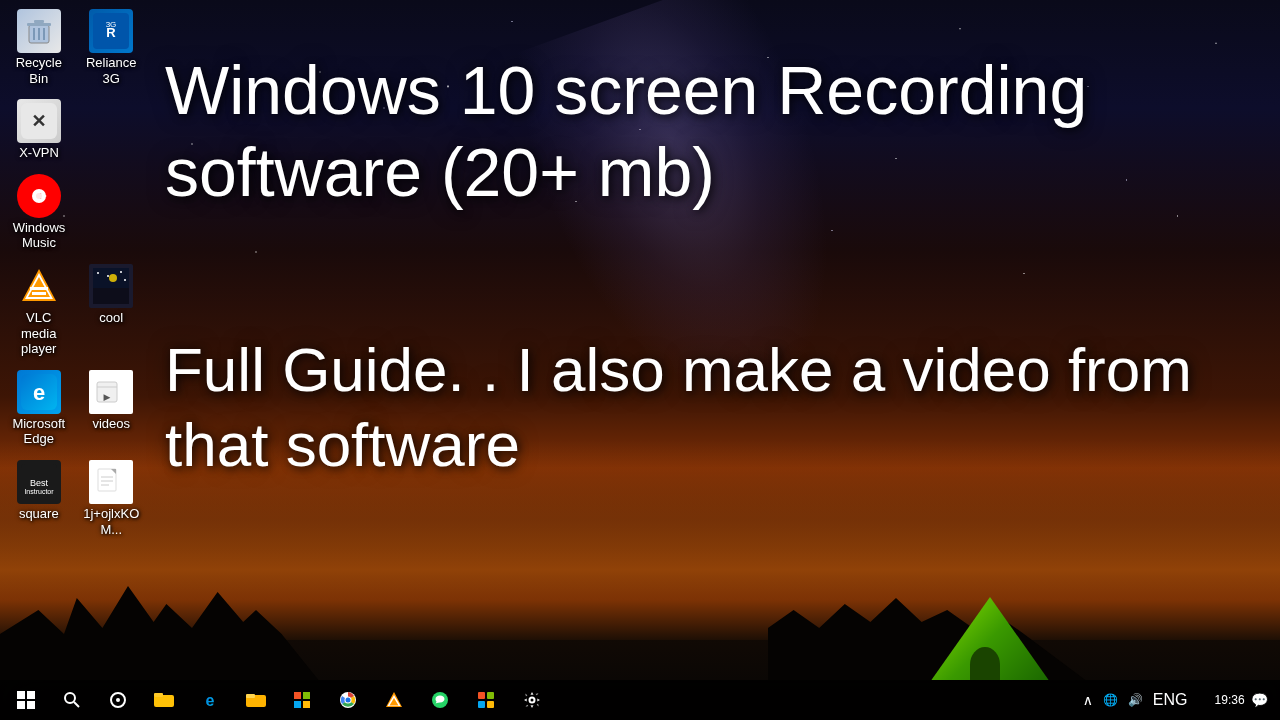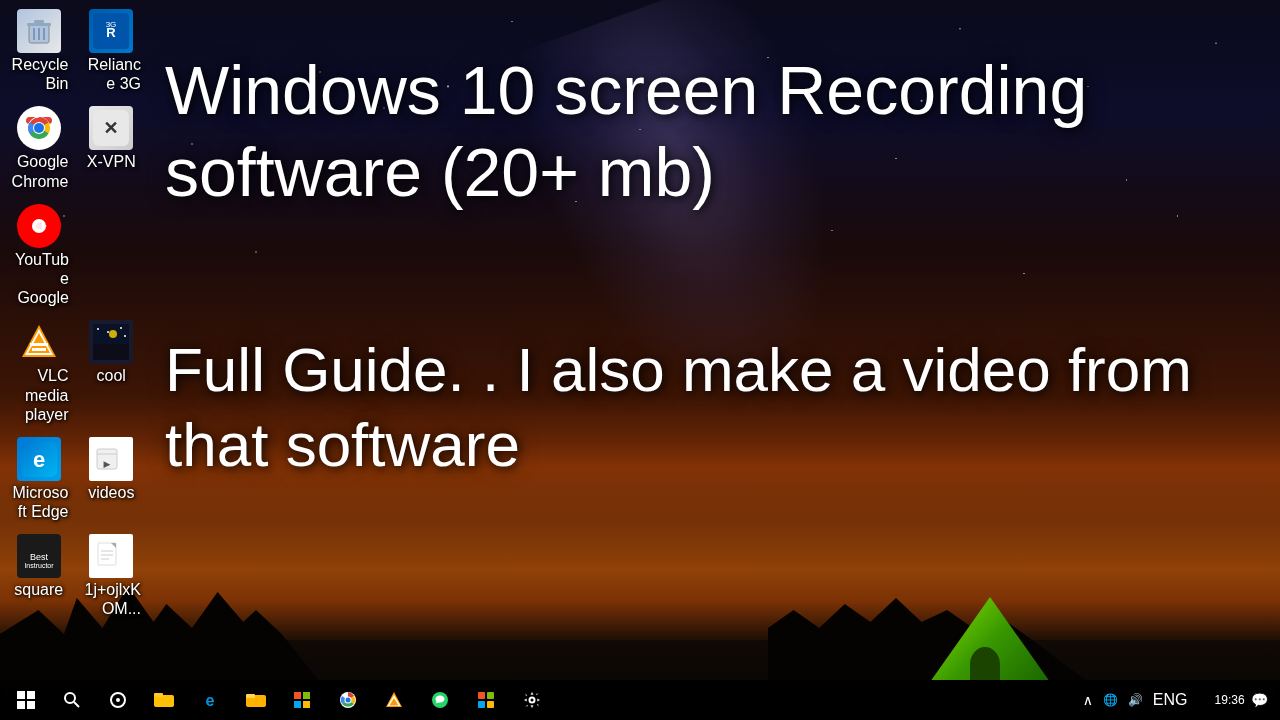--- a/index.html
+++ b/index.html
@@ -202,22 +202,22 @@
       height: 44px;
       display: flex;
       align-items: center;
       justify-content: center;
       border-radius: 4px;
       margin-bottom: 2px;
     }
 
     .icon-label {
       color: white;
-      font-size: 16px;
-      text-align: right;
+      font-size: 13px;
+      text-align: center;
       text-shadow: 1px 1px 3px #000, 0 0 5px #000;
       line-height: 1.2;
       word-break: break-word;
     }
 
     
     .recycle-icon {
       background: linear-gradient(135deg, #b0c4de, #e8e8e8);
       position: relative;
     }
@@ -383,66 +383,41 @@
             <text x="18" y="24" text-anchor="middle" fill="white" font-size="13" font-weight="bold" font-family="Arial">R</text>
             <text x="18" y="14" text-anchor="middle" fill="white" font-size="8" font-family="Arial">3G</text>
           </svg>
         </div>
         <span class="icon-label">Reliance 3G</span>
       </div>
     </div>
 
     <div class="icon-row">
       <div class="desktop-icon">
-        <div class="icon-img chrome-icon">
-          <svg width="36" height="36" viewBox="0 0 36 36">
-            <circle cx="18" cy="18" r="18" fill="white"></circle>
-            <circle cx="18" cy="18" r="11" fill="#4285f4"></circle>
-            <path d="M18 7 L31 7 A13 13 0 0 1 36 18" fill="none"></path>
-            <rect x="5" y="7" width="26" height="7" rx="3.5" fill="#db4437"></rect>
-            <rect x="5" y="7" width="26" height="7" rx="3.5" fill="url(#chrome-red)"></rect>
-
-            <circle cx="18" cy="18" r="11" fill="none" stroke="white" stroke-width="1"></circle>
-
-            <path d="M18 7 A11 11 0 0 1 27.5 12.5 L18 18 Z" fill="#db4437"></path>
-
-            <path d="M27.5 12.5 A11 11 0 0 1 27.5 23.5 L18 18 Z" fill="#fbbc05"></path>
-
-            <path d="M27.5 23.5 A11 11 0 0 1 8.5 23.5 L18 18 Z" fill="#34a853"></path>
-
-            <path d="M8.5 23.5 A11 11 0 0 1 8.5 12.5 L18 18 Z" fill="#4285f4"></path>
-
-            <circle cx="18" cy="18" r="6" fill="white"></circle>
-            <circle cx="18" cy="18" r="5" fill="#1a73e8"></circle>
-          </svg>
-        </div>
-        <span class="icon-label">Google Chrome</span>
-      </div>
-      <div class="desktop-icon">
         <div class="icon-img xvpn-icon">
           <svg width="36" height="36" viewBox="0 0 36 36">
             <rect width="36" height="36" rx="6" fill="#e8e8e8"></rect>
             <text x="18" y="24" text-anchor="middle" fill="#333" font-size="18" font-weight="bold" font-family="Arial">✕</text>
           </svg>
         </div>
         <span class="icon-label">X-VPN</span>
       </div>
     </div>
 
     <div class="icon-row">
       <div class="desktop-icon">
         <div class="icon-img ytmusic-icon">
           <svg width="36" height="36" viewBox="0 0 36 36">
             <circle cx="18" cy="18" r="18" fill="#ff0000"></circle>
             <circle cx="18" cy="18" r="7" fill="white"></circle>
             <circle cx="18" cy="18" r="3" fill="#ff0000"></circle>
             <polygon points="14,13 26,18 14,23" fill="white" opacity="0.9"></polygon>
           </svg>
         </div>
-        <span class="icon-label">YouTube Google</span>
+        <span class="icon-label">Windows Music</span>
       </div>
     </div>
 
     <div class="icon-row">
       <div class="desktop-icon">
         <div class="icon-img vlc-icon">
           <svg width="38" height="38" viewBox="0 0 38 38">
 
             <polygon points="19,2 36,34 2,34" fill="#f90"></polygon>
             <polygon points="19,6 33,32 5,32" fill="white"></polygon>

